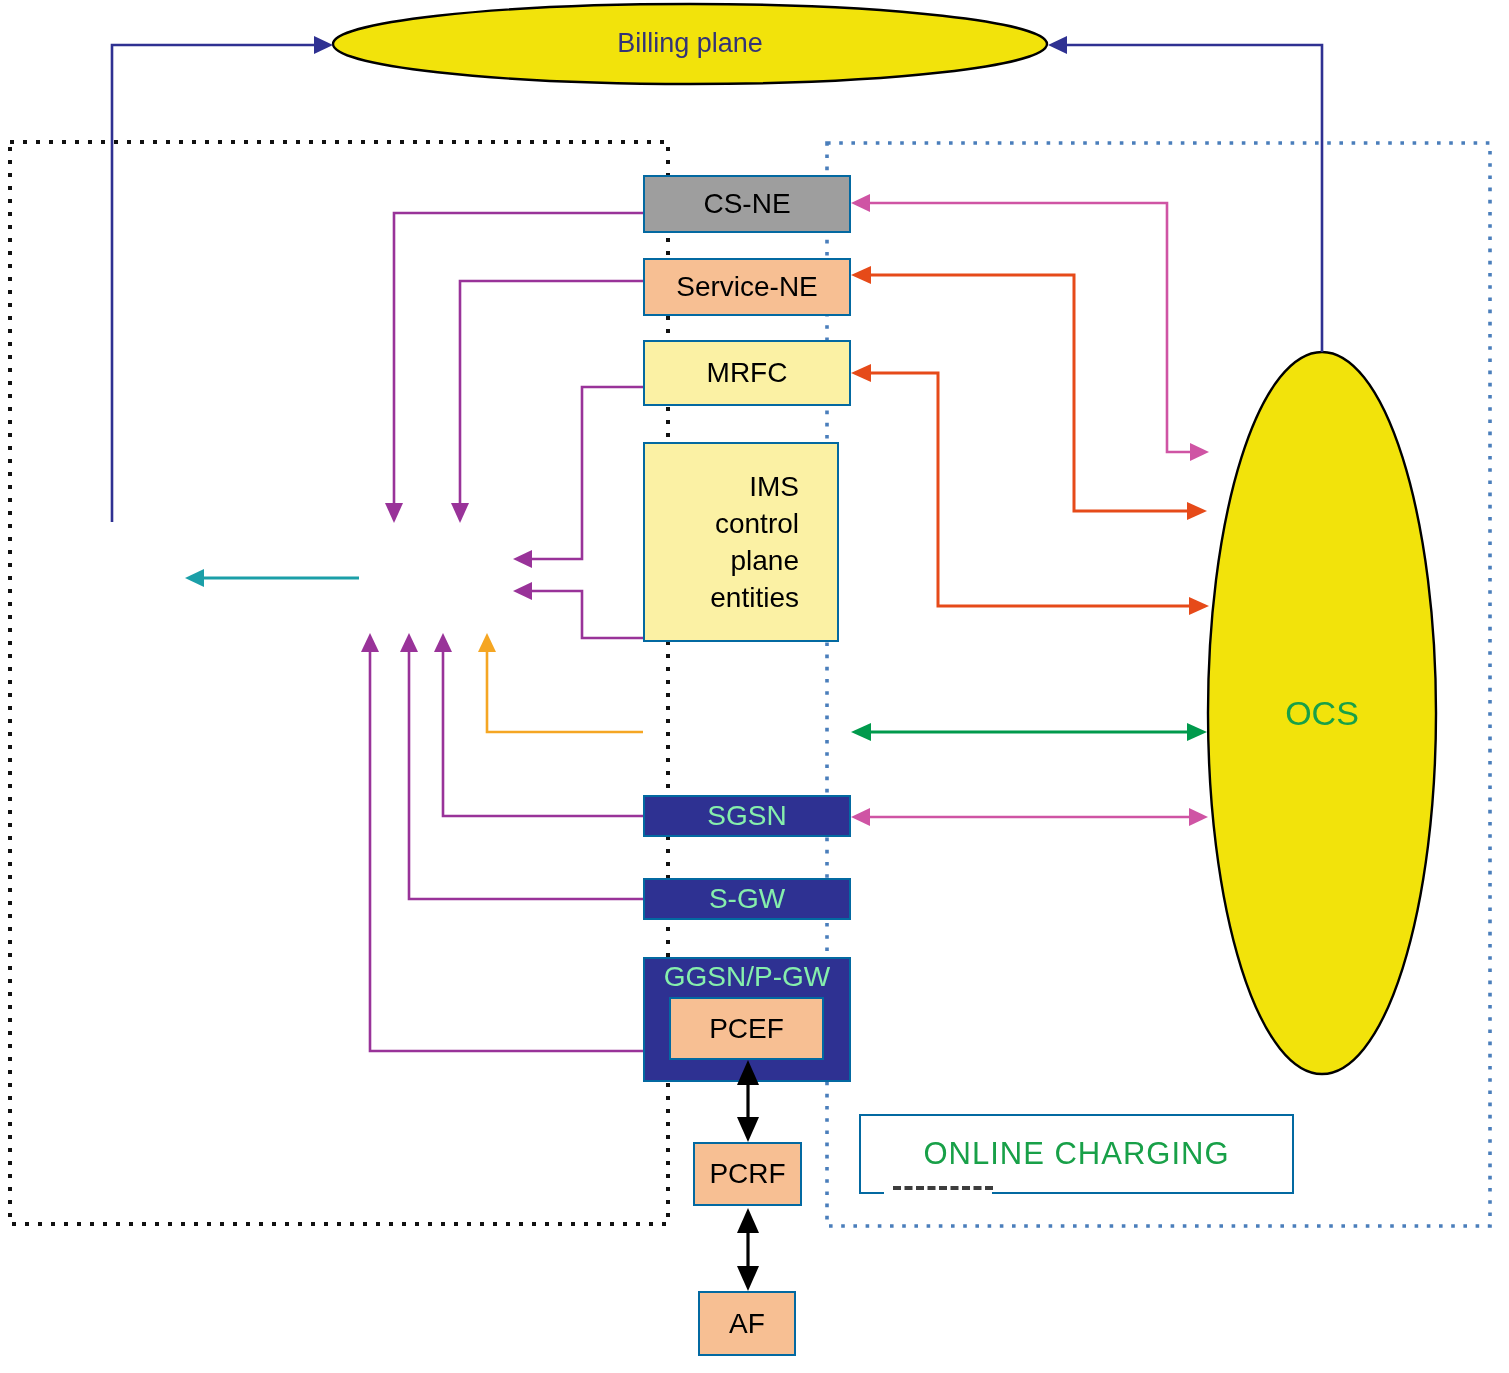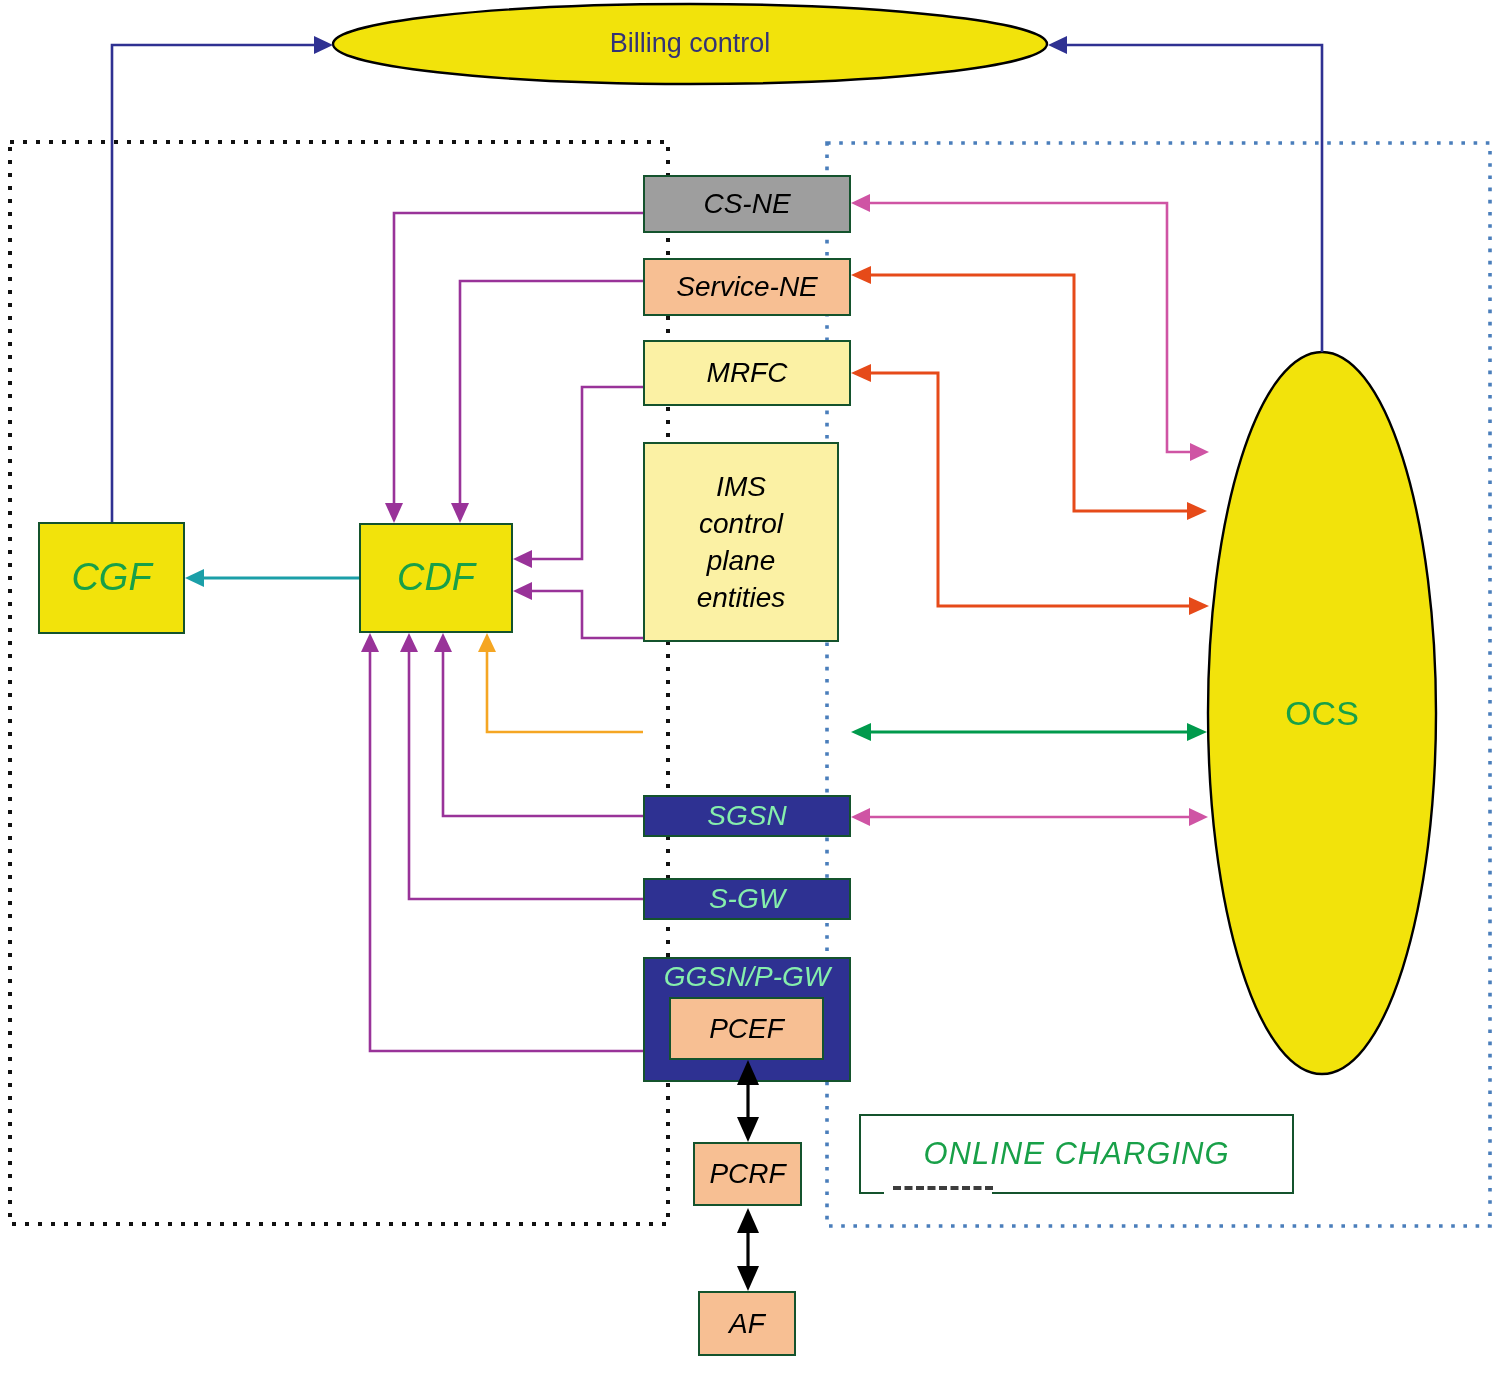--- a/index.html
+++ b/index.html
@@ -9,27 +9,26 @@
     overflow:hidden;
     font-family:"Liberation Sans", sans-serif;
     background:#ffffff;
   }
   svg.layer{position:absolute;left:0;top:0;z-index:0;pointer-events:none;}
   svg.layer.front{z-index:3;}
 
   .node{
     position:absolute;
     box-sizing:border-box;
-    border:2px solid #14532d;
+    border:2px solid #0369a1;
     display:flex;align-items:center;justify-content:center;
-    text-align:center;
+    text-align:right;
     font-size:28px;color:#000;
     z-index:1;
     line-height:1.2;
-    font-style:italic;
   }
   .node.gray{background:var(--node-gray);}
   .node.peach{background:var(--node-peach);}
   .node.lyellow{background:var(--node-light-yellow);}
   .node.lgreen{background:var(--node-light-green);}
   .node.navy{background:var(--node-navy);color:#86efac;}
   .node.yellow{background:var(--node-yellow);color:var(--green-text);font-size:38px;}
   .node.toplabel{flex-direction:column;justify-content:flex-start;padding-top:1px;}
   .node.whitebox{background:#ffffff;color:var(--green-text);font-size:31px;letter-spacing:1px;}
   .ims-text{display:block;width:116px;line-height:37px;}
@@ -179,35 +178,29 @@
   </div>
   <div class="node peach" style="left:669px;top:997px;width:155px;height:63px">
     <span>PCEF</span>
   </div>
   <div class="node peach" style="left:693px;top:1142px;width:109px;height:64px">
     <span>PCRF</span>
   </div>
   <div class="node peach" style="left:698px;top:1291px;width:98px;height:65px">
     <span>AF</span>
   </div>
-  <div class="node yellow" style="left:38px;top:522px;width:147px;height:112px">
-    <span>CGF</span>
-  </div>
-  <div class="node yellow" style="left:359px;top:523px;width:154px;height:110px">
-    <span>CDF</span>
-  </div>
 
   <div class="node whitebox" style="left:859px;top:1114px;width:435px;height:80px">
     <span>ONLINE CHARGING</span>
   </div>
 
   <div class="artifact-white" style="left:884px;top:1190px;width:108px;height:7px"></div>
   <div class="artifact-dashes" style="left:893px;top:1186px;width:100px"></div>
 
-  <div class="float-label billing-label" style="left:340px;top:28px;width:700px">Billing control</div>
+  <div class="float-label billing-label" style="left:340px;top:28px;width:700px">Billing plane</div>
   <div class="float-label ocs-label" style="left:1242px;top:694px;width:160px">OCS</div>
 
   <svg class="layer front" width="1509" height="1373" viewBox="0 0 1509 1373">
     <g class="c-black">
       <polygon points="748,1060 737,1085 759,1085"></polygon>
       <polyline points="748,1083 748,1119"></polyline>
       <polygon points="748,1142 737,1117 759,1117"></polygon>
     </g>
     <g class="c-black">
       <polygon points="748,1208 737,1233 759,1233"></polygon>

